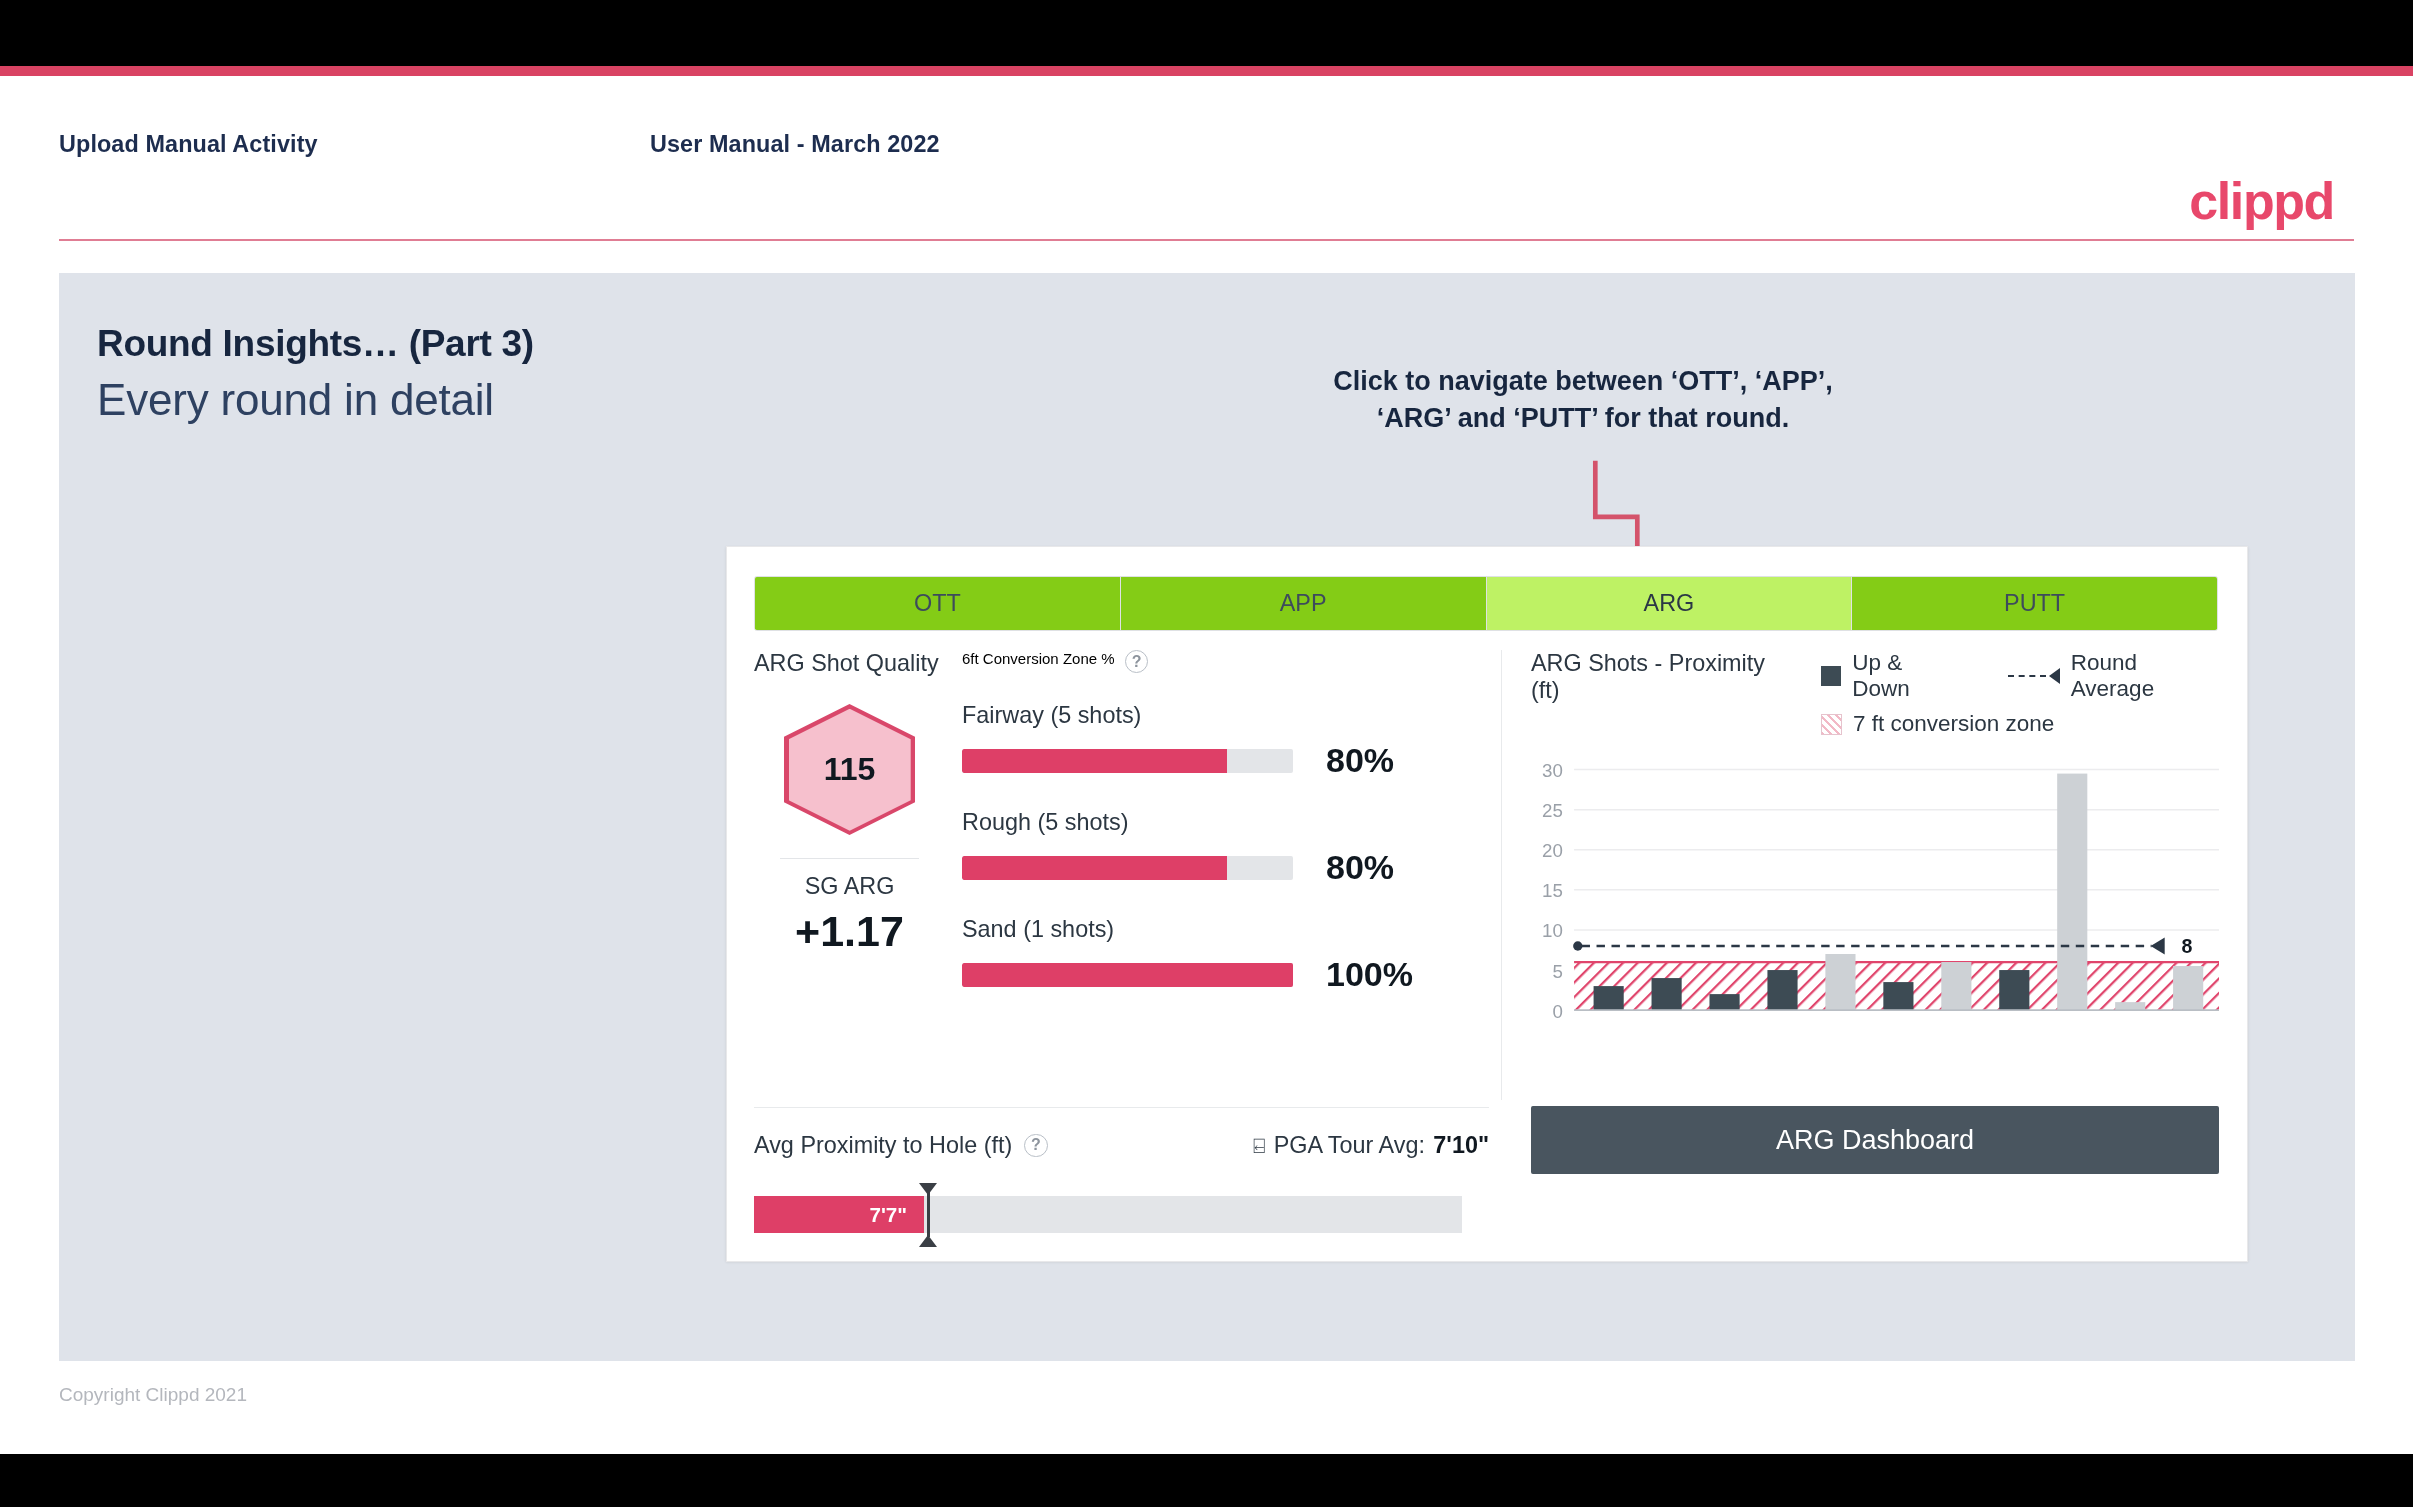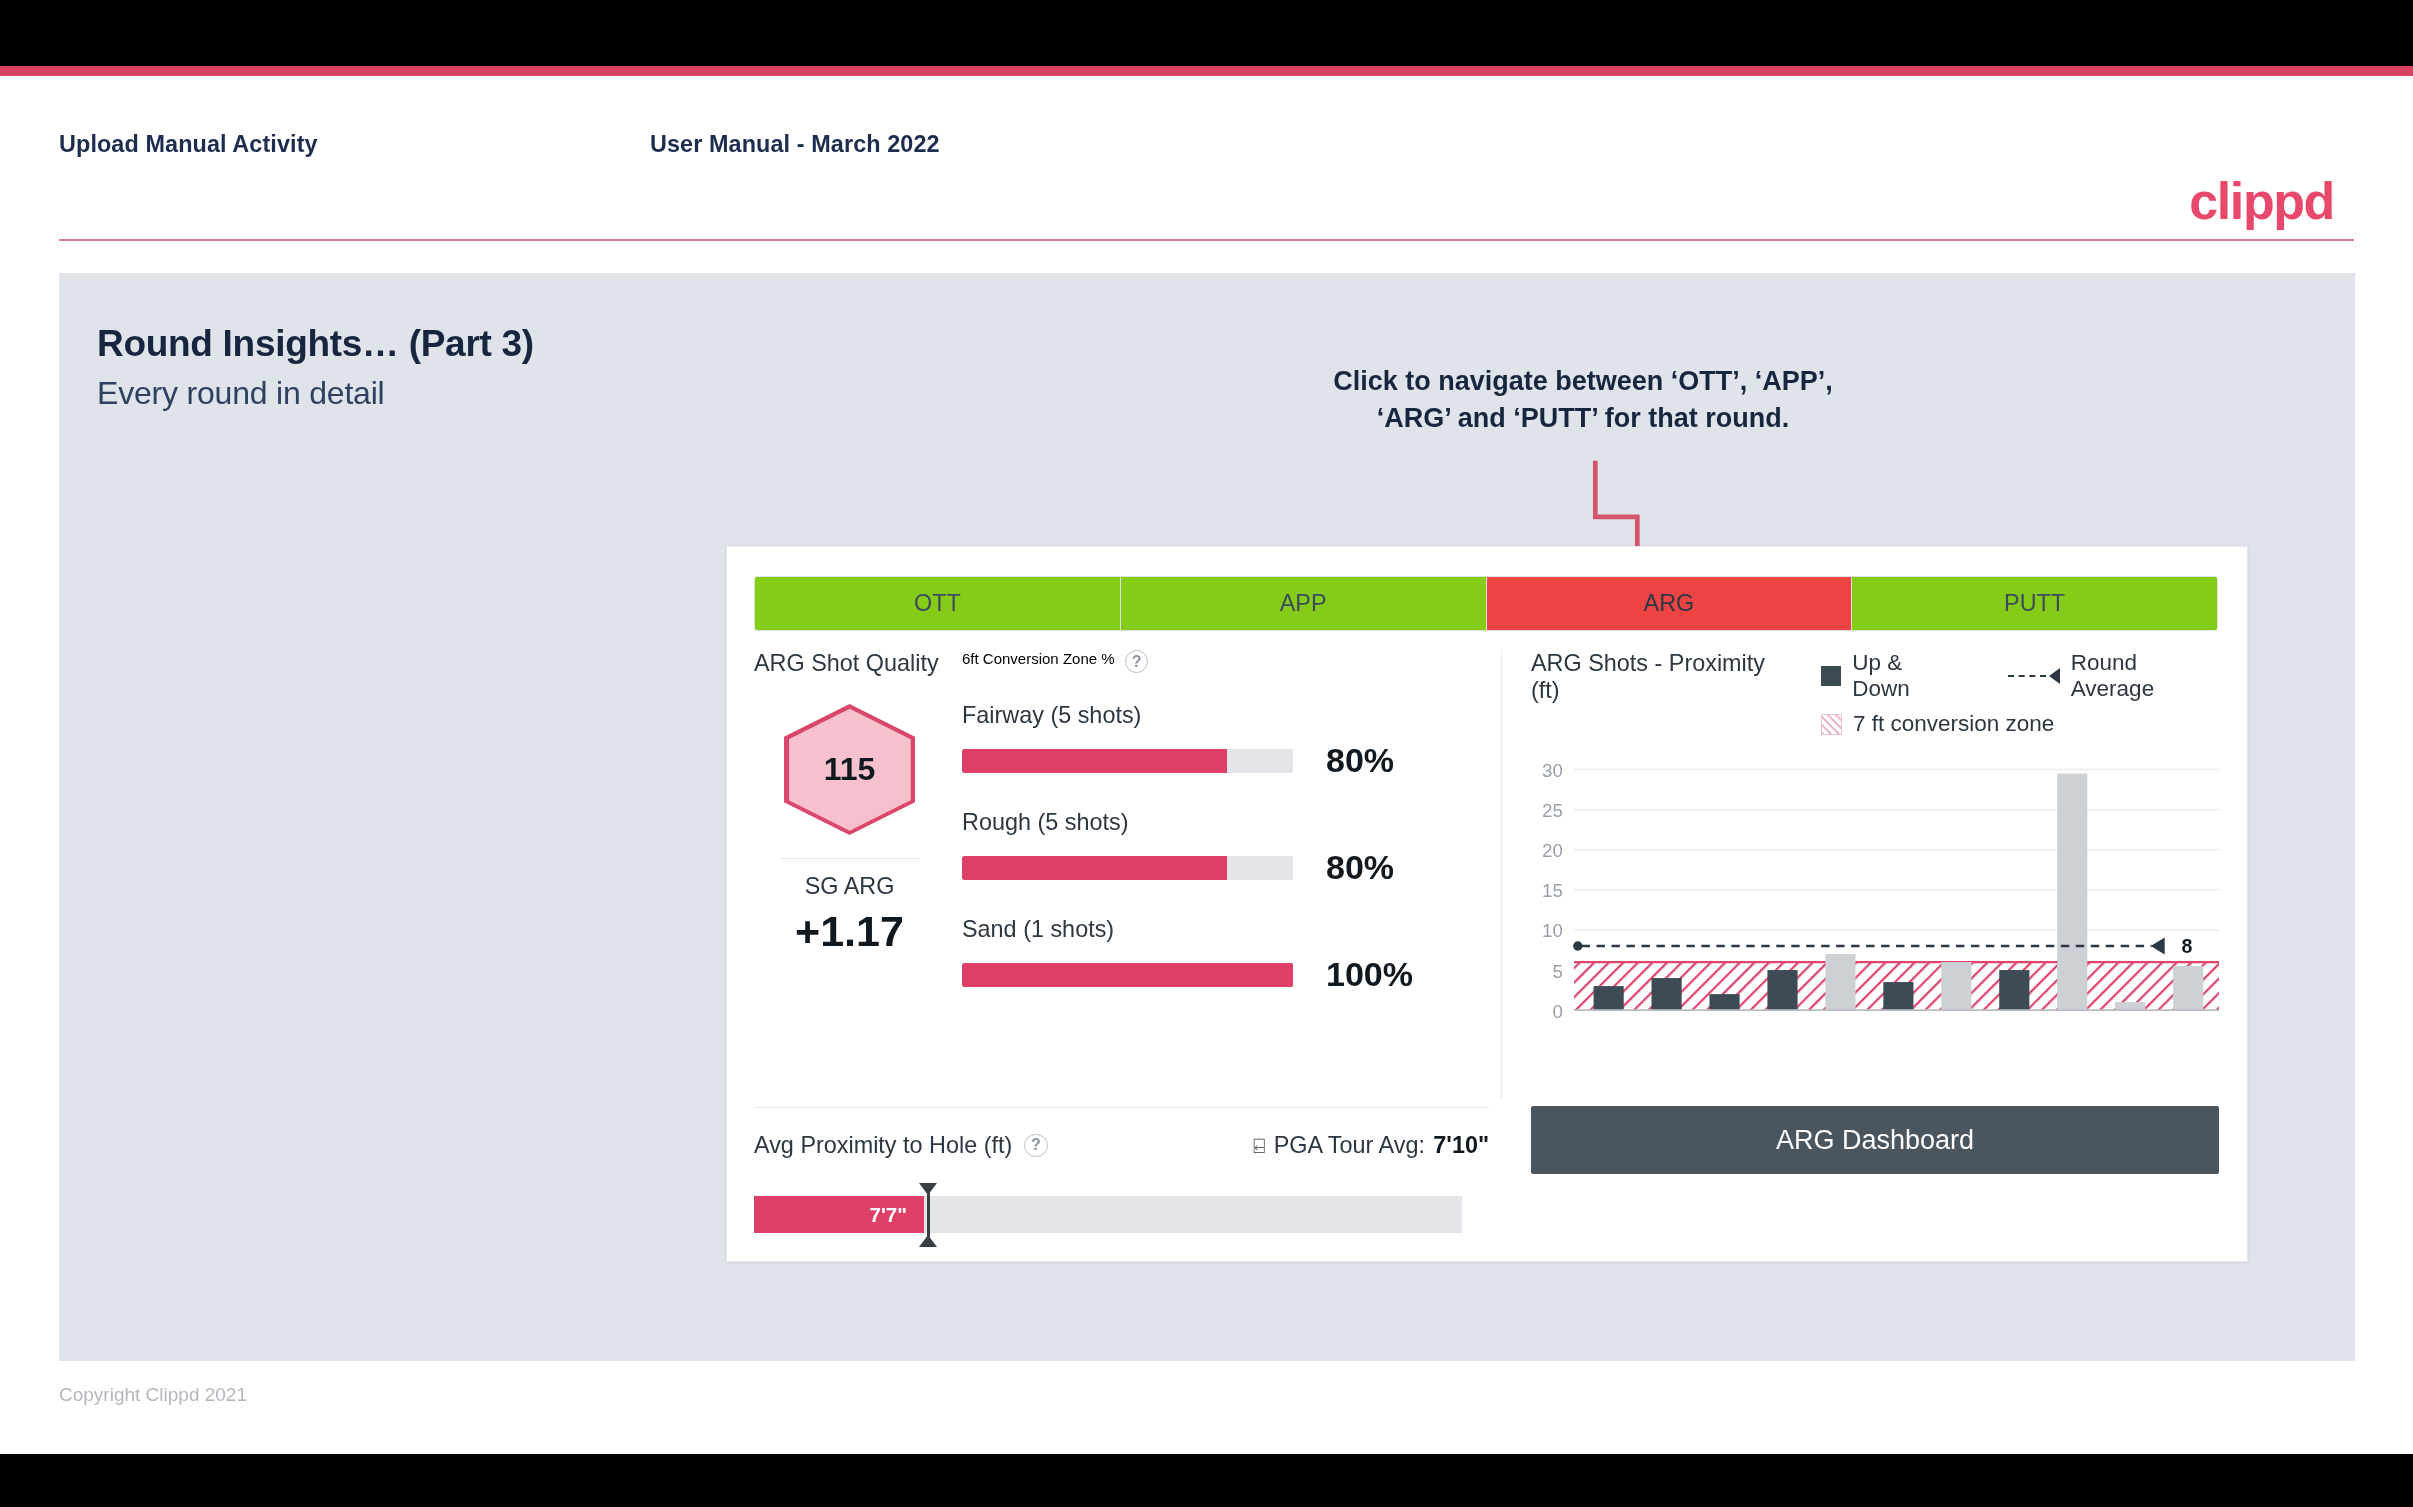--- a/index.html
+++ b/index.html
@@ -51,21 +51,21 @@
     position:absolute; left:2074px; top:273px; width:281px; height:1088px;
     background:#dfe3ea;
   }
 
   .title {
     position:absolute; left:97px; top:323px;
     font-size:37px; font-weight:700; color:#17263f; letter-spacing:-0.3px;
   }
   .subtitle {
     position:absolute; left:97px; top:375px;
-    font-size:32px; font-weight:400; color:#2e4161; letter-spacing:-0.2px;
+    font-size:44px; font-weight:400; color:#2e4161; letter-spacing:-0.2px;
   }
 
   
   .callout {
     position:absolute; left:1302px; top:363px; width:562px;
     text-align:center; font-size:27px; font-weight:700; color:#17263f;
     line-height:37px;
   }
   .arrow-wrap { position:absolute; left:1592px; top:459px; width:169px; height:112px; }
 
@@ -88,21 +88,21 @@
     position:absolute; left:27px; top:29px; width:1464px; height:55px;
     display:flex; border:0.9px solid #dfe1e4; border-radius:2.8px; overflow:hidden;
     background:#fff;
   }
   .tab {
     flex:1 1 0; display:flex; align-items:center; justify-content:center;
     font-size:23.4px; color:#3d4b5c; background:#84cc16;
     border-right:0.9px solid #dfe1e4; font-weight:400;
   }
   .tab:last-child { border-right:none; }
-  .tab.active { background:#ef4444; color:#2b3745; }
+  .tab.active { background:#bef264; color:#2b3745; }
 
   
   .lcol { position:absolute; left:27px; top:103px; width:735px; height:450px; }
   .sec-label { font-size:23.4px; color:#2c3742; font-weight:400; }
 
   .hex-wrap { position:absolute; left:30px; top:54px; width:131px; height:131px; }
   .hex-inner {
     position:absolute; left:4.7px; top:4.7px; width:122px; height:122px;
     background:#f6c0cd;
     clip-path: polygon(50% 0%, 100% 25%, 100% 75%, 50% 100%, 0% 75%, 0% 25%);

